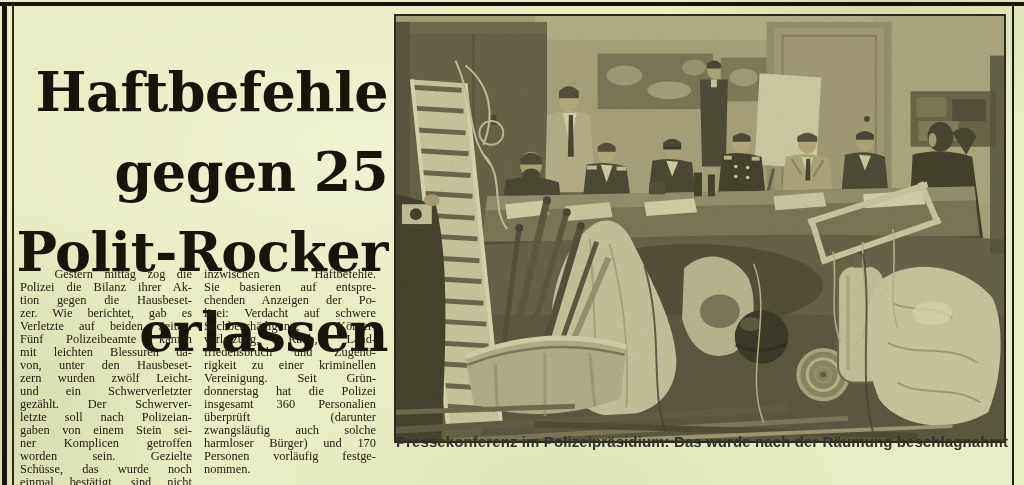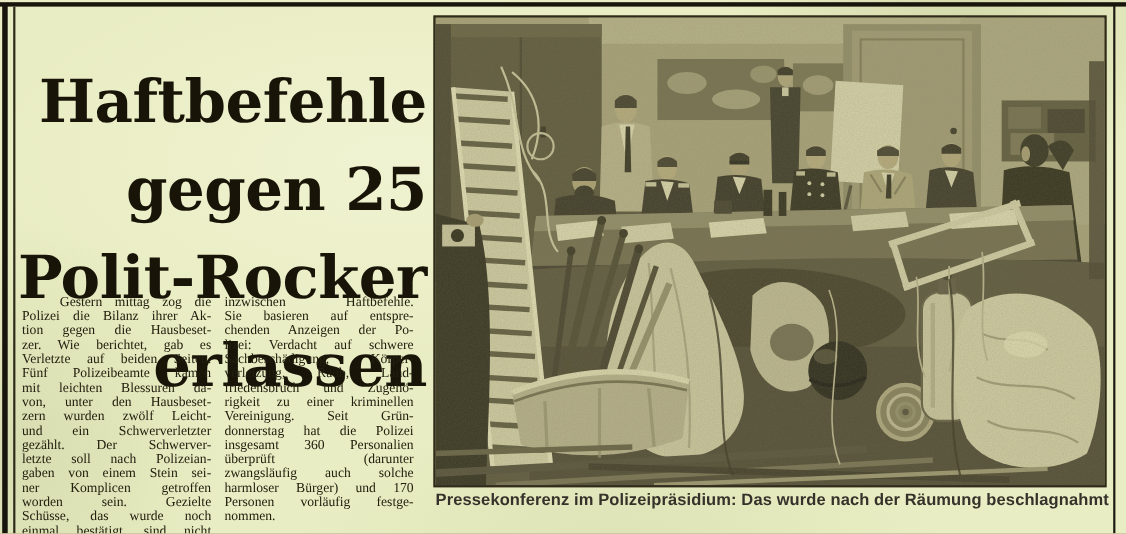--- a/index.html
+++ b/index.html
@@ -35,21 +35,21 @@
   .col-1{left:20px;}
   .col-2{left:204px;}
   
   .photo{
     position:absolute;left:394px;top:14px;width:612px;height:429px;
     border:2px solid #2f2b1b;box-sizing:border-box;background:#8f8963;
   }
   .photo svg{display:block;width:100%;height:100%;}
   
   .caption{
-    position:absolute;left:396px;top:445px;width:610px;
+    position:absolute;left:396px;top:432px;width:610px;
     font-family:"Liberation Sans", sans-serif;font-weight:700;
     font-size:15px;line-height:20px;color:#34322a;letter-spacing:.1px;
     text-align:justify;text-align-last:justify;white-space:nowrap;
   }
 </style>
 </head>
 <body>
 
 <div class="page">
 

